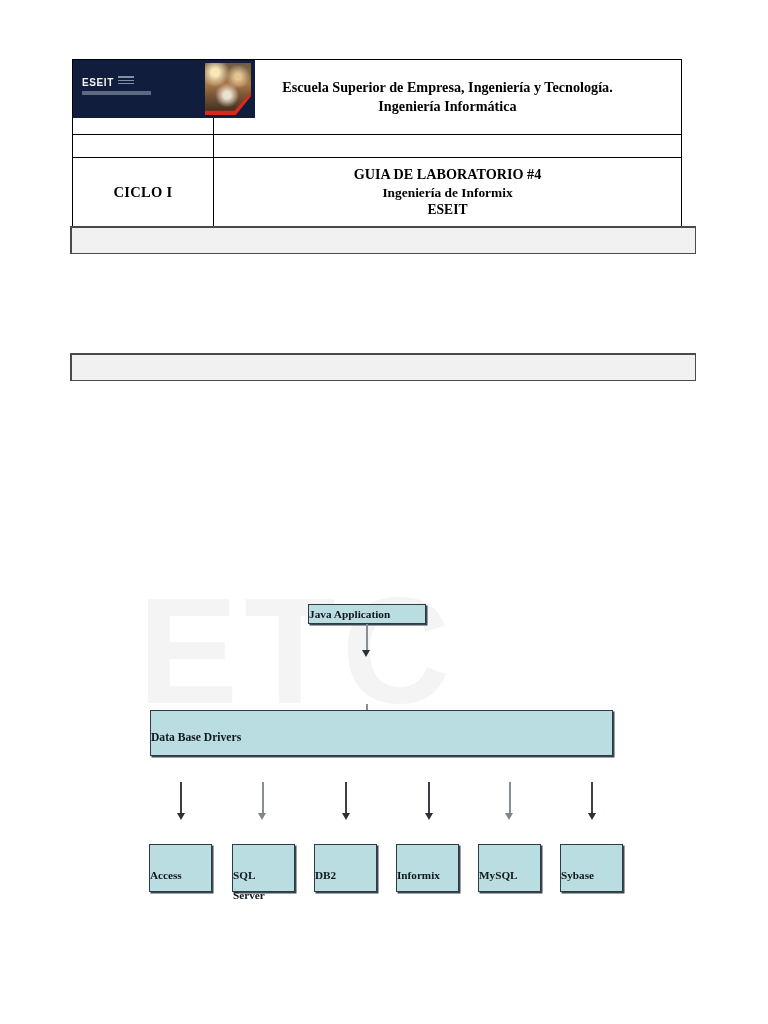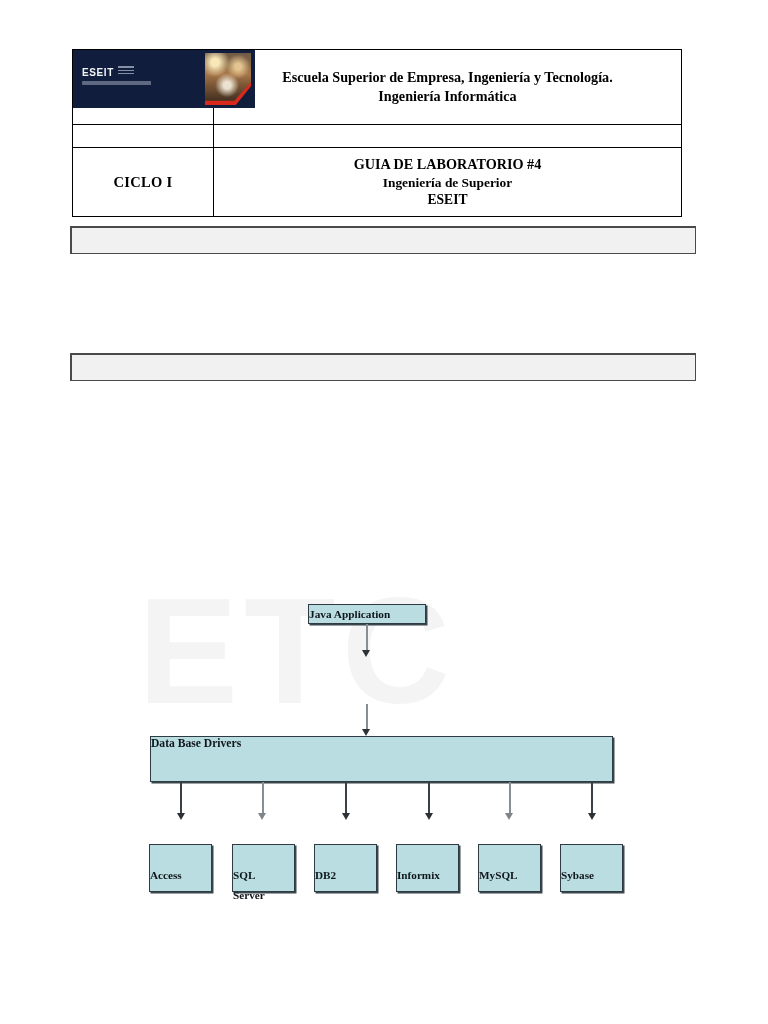--- a/index.html
+++ b/index.html
@@ -13,21 +13,21 @@
     position: relative;
     overflow: hidden;
     font-family: "Liberation Serif", "DejaVu Serif", serif;
     color: #000000;
   }
 
   
   .header-table {
     position: absolute;
     left: 72px;
-    top: 49px;
+    top: 59px;
     width: 610px;
     border-collapse: collapse;
     table-layout: fixed;
   }
   .header-table td {
     border: 1px solid #000000;
     padding: 0;
     vertical-align: middle;
   }
   .cell-logo {
@@ -201,22 +201,22 @@
   }
   #node-java-application {
     left: 308px; top: 604px; width: 118px; height: 20px;
     font-size: 11.3px; line-height: 18px;
   }
   #node-jdbc-api {
     left: 150px; top: 658px; width: 457px; height: 46px;
     font-size: 11.6px; padding-top: 6px;
   }
   #node-database-drivers {
-    left: 150px; top: 736px; width: 463px; height: 46px;
-    font-size: 11.6px; padding-top: 0;
+    left: 150px; top: 710px; width: 463px; height: 46px;
+    font-size: 11.6px; padding-top: 20px;
   }
   .db-node {
     top: 844px; width: 63px; height: 48px;
     font-size: 11.2px; padding-top: 20px; line-height: 20px;
   }
   .arrow-line {
     position: absolute;
     background: #888f94;
   }
   .arrow-line.dark { background: #3a4045; }
@@ -250,21 +250,21 @@
     </td>
   </tr>
   <tr>
     <td class="cell-blank-left"></td>
     <td class="cell-blank-right"></td>
   </tr>
   <tr>
     <td class="cell-ciclo">CICLO I</td>
     <td class="cell-guia">
       <div class="guia-line-1">GUIA DE LABORATORIO #4</div>
-      <div class="guia-line-2">Ingeniería de Superior</div>
+      <div class="guia-line-2">Ingeniería de Informix</div>
       <div class="guia-line-3">ESEIT</div>
     </td>
   </tr>
 </tbody>
   </table>
 
 <div class="gray-bar" id="gray-bar-1"></div>
 <div class="gray-bar" id="gray-bar-2"></div>
 
 <div class="diagram">

